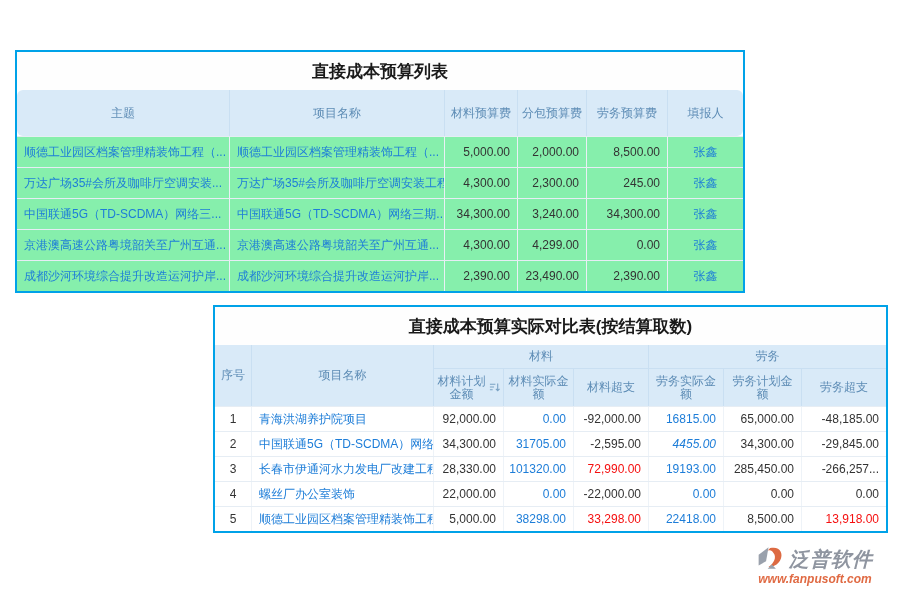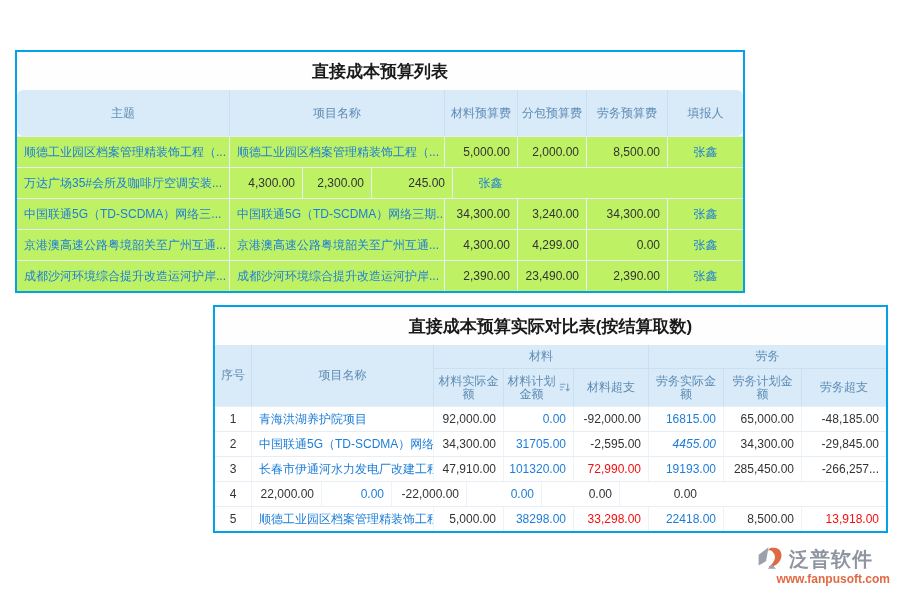--- a/index.html
+++ b/index.html
@@ -8,21 +8,21 @@
   .panel { position:absolute; background:#fff; border:2px solid #00a2e8; }
   .panel-title { font-size:17px; font-weight:bold; color:#1a1a1a; text-align:center;
     background:#fefefe; display:flex; align-items:center; justify-content:center; }
   
   #t1 { left:15px; top:50px; width:730px; }
   #t1 .panel-title { height:38px; }
   .thead1 { display:flex; background:#d9eaf8; color:#5d8cb5; height:46px;border-radius:6px; }
   .thead1 .th { display:flex; align-items:center; justify-content:center; text-align:center;
     border-right:1px solid #c9dff2; line-height:14px; padding:0 4px; }
   .thead1 .th:last-child { border-right:none; }
-  .tr1 { display:flex; height:31px; border-top:1px solid #e6edf4; background:#bef264; }
+  .tr1 { display:flex; height:31px; border-top:1px solid #e6edf4; background:#86efac; }
   .tr1 .td { display:flex; align-items:center; border-right:1px solid #eaf0f6;
     overflow:hidden; white-space:nowrap; }
   .tr1 .td:last-child { border-right:none; }
   
   #t2 { left:213px; top:305px; width:675px; }
   #t2 .panel-title { height:38px; }
   .thead2 { display:flex; background:#d9eaf8; color:#5d8cb5; }
   .thead2 .th-span { display:flex; align-items:center; justify-content:center;
     height:61px; border-right:1px solid #c9dff2; text-align:center; }
   .hgroup { display:flex; flex-direction:column; }
@@ -38,21 +38,21 @@
   
   .al { justify-content:flex-start; padding-left:7px; }
   .ar { justify-content:flex-end; padding-right:7px; }
   .ac { justify-content:center; }
   .c-link { color:#1d7dd8; cursor:pointer; }
   .c-blue { color:#1d7dd8; }
   .c-red  { color:#f50f0f; }
   .c-dark { color:#333; }
   .sort-ic { margin-left:3px; display:inline-flex; }
   
-  #logo { position:absolute; right:10px; bottom:14px; width:150px; text-align:right; }
+  #logo { position:absolute; right:10px; bottom:14px; width:150px; text-align:center;font-style:italic; }
   #logo .row1 { display:flex; align-items:center; justify-content:center; gap:4px; }
   #logo .brand { font-size:20px; font-weight:bold; color:#8f95a0; letter-spacing:1px; }
   #logo .url { font-size:12px; color:#e06a43; font-weight:bold; margin-top:-2px; }
 </style>
 </head>
 <body>
 
 <div class="panel" id="t1">
   <div class="panel-title">直接成本预算列表</div>
   <div class="thead1">
@@ -67,20 +67,21 @@
       <div class="tr1">
         <div class="td al c-link" style="width: 213px;">顺德工业园区档案管理精装饰工程（...</div>
         <div class="td al c-link" style="width: 215px;">顺德工业园区档案管理精装饰工程（...</div>
         <div class="td ar c-dark" style="width: 73px;">5,000.00</div>
         <div class="td ar c-dark" style="width: 69px;">2,000.00</div>
         <div class="td ar c-dark" style="width: 81px;">8,500.00</div>
         <div class="td ac c-link" style="width: 75px;">张鑫</div>
       </div>
       <div class="tr1">
         <div class="td al c-link" style="width: 213px;">万达广场35#会所及咖啡厅空调安装...</div>
+        <div class="td al c-link" style="width: 215px;">万达广场35#会所及咖啡厅空调安装工程</div>
         <div class="td ar c-dark" style="width: 73px;">4,300.00</div>
         <div class="td ar c-dark" style="width: 69px;">2,300.00</div>
         <div class="td ar c-dark" style="width: 81px;">245.00</div>
         <div class="td ac c-link" style="width: 75px;">张鑫</div>
       </div>
       <div class="tr1">
         <div class="td al c-link" style="width: 213px;">中国联通5G（TD-SCDMA）网络三...</div>
         <div class="td al c-link" style="width: 215px;">中国联通5G（TD-SCDMA）网络三期...</div>
         <div class="td ar c-dark" style="width: 73px;">34,300.00</div>
         <div class="td ar c-dark" style="width: 69px;">3,240.00</div>
@@ -107,30 +108,30 @@
 </div>
 
 <div class="panel" id="t2">
   <div class="panel-title">直接成本预算实际对比表(按结算取数)</div>
   <div class="thead2">
     <div class="th-span" style="width:37px">序号</div>
     <div class="th-span" style="width:182px">项目名称</div>
     <div class="hgroup" style="width:215px">
       <div class="gh">材料</div>
       <div class="subrow">
-        <div class="sh" style="width:70px">材料实际金额</div>
         <div class="sh" style="width:70px">
           <span>材料计划金额</span>
           <span class="sort-ic">
             <svg width="11" height="11" viewBox="0 0 12 12">
               <path d="M1 2.5h6M1 5.5h4.5M1 8.5h3" stroke="#7aa2c4" stroke-width="1.2" fill="none"></path>
               <path d="M9.5 1.5v8M7.5 7.5l2 2 2-2" stroke="#7aa2c4" stroke-width="1.2" fill="none"></path>
             </svg>
           </span>
         </div>
+        <div class="sh" style="width:70px">材料实际金额</div>
         <div class="sh" style="width:75px">材料超支</div>
       </div>
     </div>
     <div class="hgroup" style="width:237px">
       <div class="gh" style="border-right:none">劳务</div>
       <div class="subrow">
         <div class="sh" style="width:75px">劳务实际金额</div>
         <div class="sh" style="width:78px">劳务计划金额</div>
         <div class="sh" style="width:84px;border-right:none">劳务超支</div>
       </div>
@@ -153,29 +154,30 @@
         <div class="td ar c-dark" style="width: 70px;">34,300.00</div>
         <div class="td ar c-blue" style="width: 70px;">31705.00</div>
         <div class="td ar c-dark" style="width: 75px;">-2,595.00</div>
         <div class="td ar c-blue" style="width: 75px; font-style: italic;">4455.00</div>
         <div class="td ar c-dark" style="width: 78px;">34,300.00</div>
         <div class="td ar c-dark" style="width: 84px;">-29,845.00</div>
       </div>
       <div class="tr2">
         <div class="td ac c-dark" style="width: 37px;">3</div>
         <div class="td al c-link" style="width: 182px;">长春市伊通河水力发电厂改建工程</div>
-        <div class="td ar c-dark" style="width: 70px;">47,910.00</div>
+        <div class="td ar c-dark" style="width: 70px;">28,330.00</div>
         <div class="td ar c-blue" style="width: 70px;">101320.00</div>
         <div class="td ar c-red" style="width: 75px;">72,990.00</div>
         <div class="td ar c-blue" style="width: 75px;">19193.00</div>
         <div class="td ar c-dark" style="width: 78px;">285,450.00</div>
         <div class="td ar c-dark" style="width: 84px;">-266,257...</div>
       </div>
       <div class="tr2">
         <div class="td ac c-dark" style="width: 37px;">4</div>
+        <div class="td al c-link" style="width: 182px;">螺丝厂办公室装饰</div>
         <div class="td ar c-dark" style="width: 70px;">22,000.00</div>
         <div class="td ar c-blue" style="width: 70px;">0.00</div>
         <div class="td ar c-dark" style="width: 75px;">-22,000.00</div>
         <div class="td ar c-blue" style="width: 75px;">0.00</div>
         <div class="td ar c-dark" style="width: 78px;">0.00</div>
         <div class="td ar c-dark" style="width: 84px;">0.00</div>
       </div>
       <div class="tr2">
         <div class="td ac c-dark" style="width: 37px;">5</div>
         <div class="td al c-link" style="width: 182px;">顺德工业园区档案管理精装饰工程</div>

